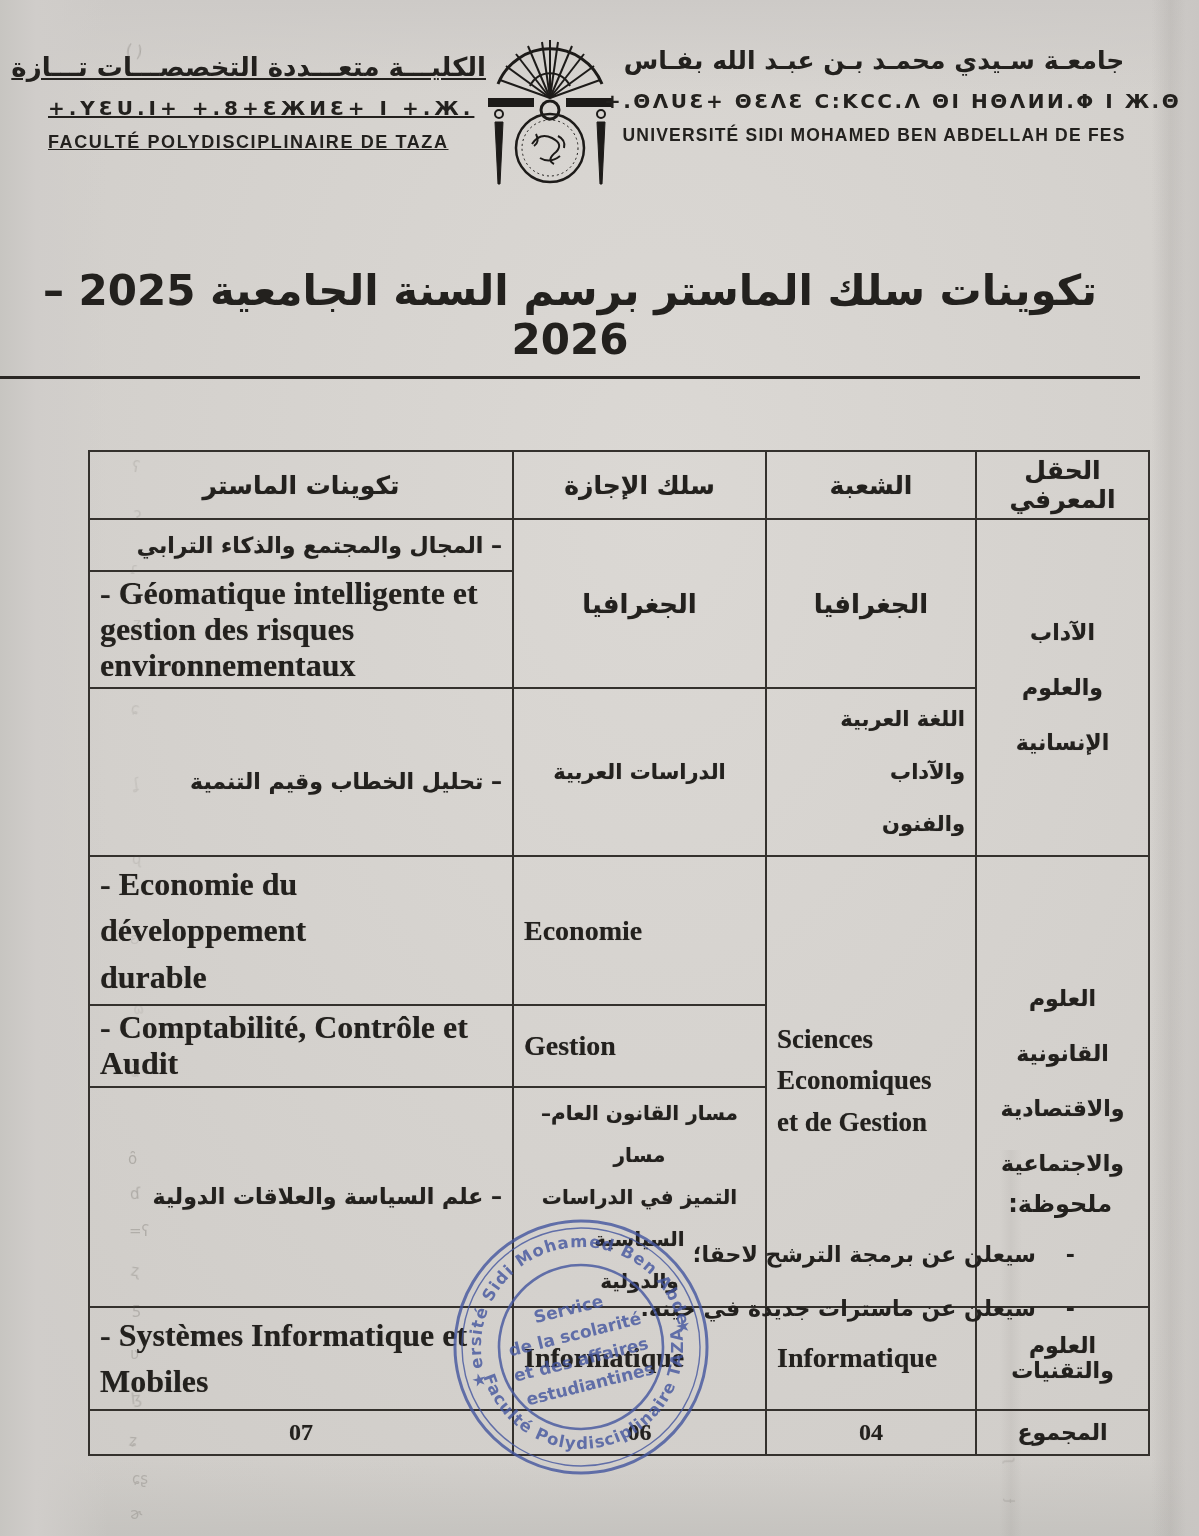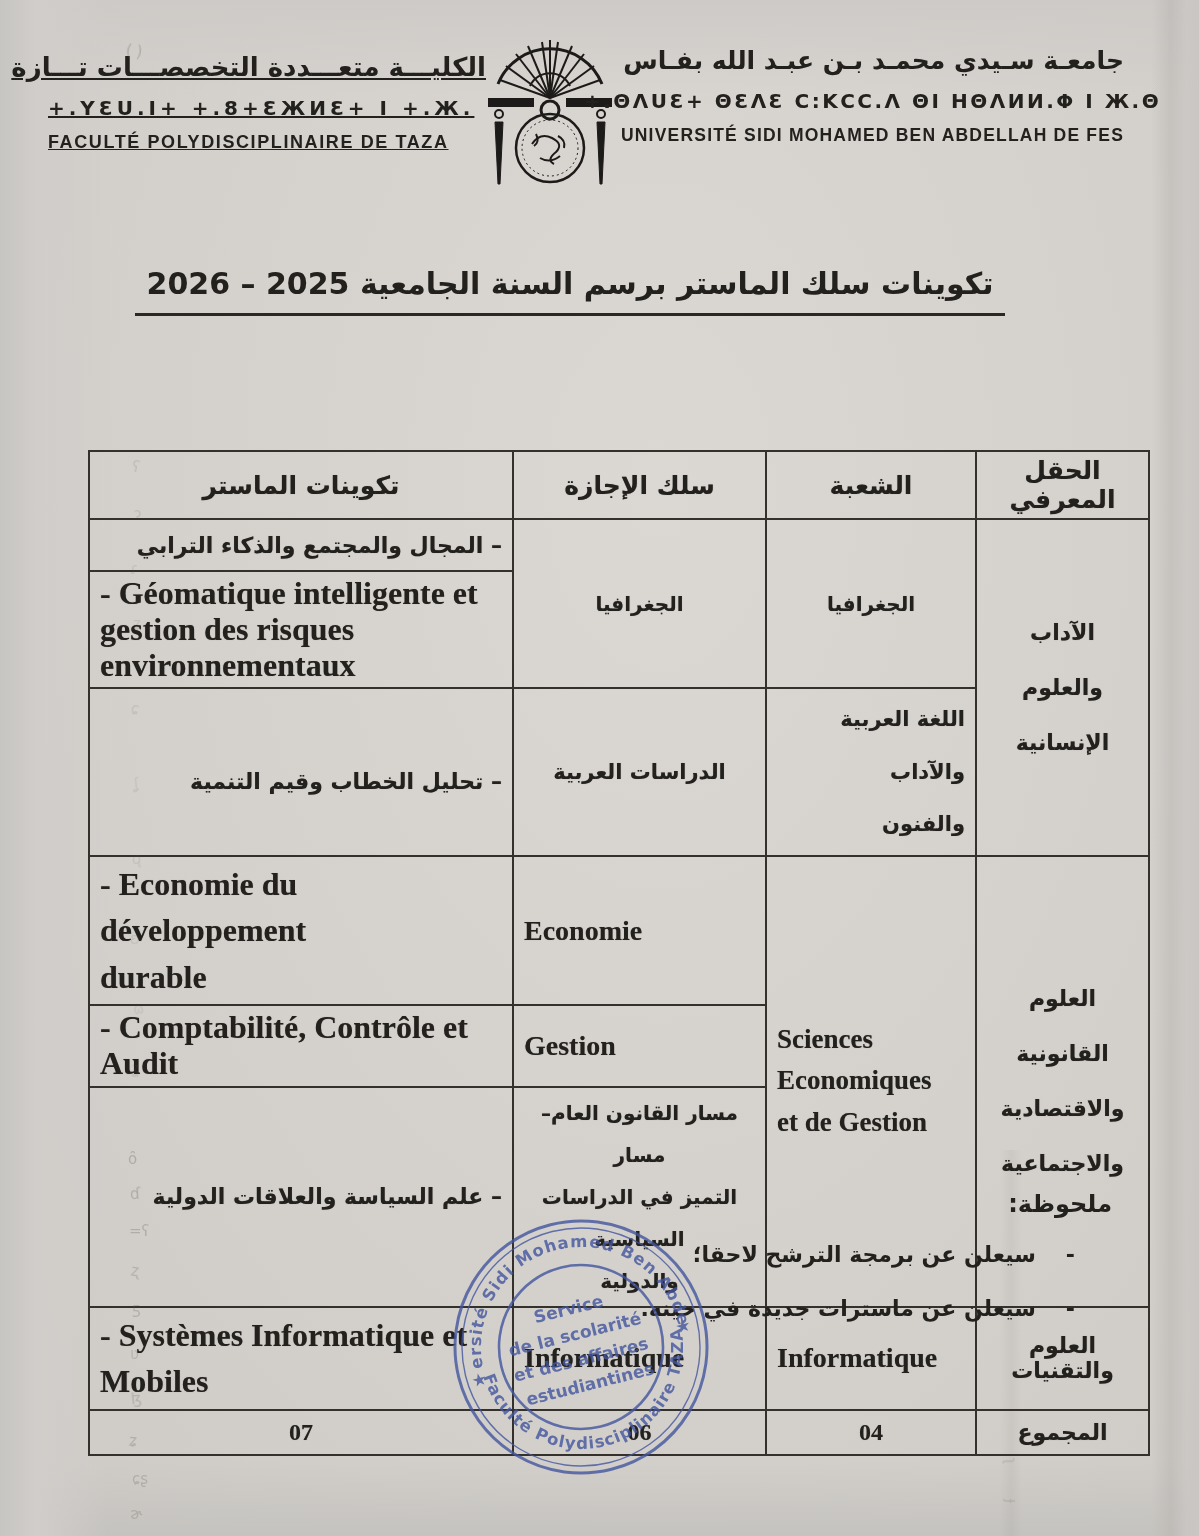--- a/index.html
+++ b/index.html
@@ -20,34 +20,34 @@
     position:absolute;top:0;height:1536px;width:34px;left:1152px;
     background:linear-gradient(90deg,rgba(0,0,0,0) 0,rgba(110,105,100,0.10) 55%,rgba(0,0,0,0) 100%);
   }
   .crease2{
     position:absolute;top:1150px;height:386px;width:22px;left:1000px;
     background:linear-gradient(90deg,rgba(0,0,0,0) 0,rgba(110,105,100,0.08) 50%,rgba(0,0,0,0) 100%);
   }
 
   
   .header-left{position:absolute;left:48px;top:52px;width:438px;text-align:left;text-decoration:underline;}
-  .header-right{position:absolute;left:584px;top:46px;width:540px;text-align:right;}
+  .header-right{position:absolute;left:604px;top:46px;width:540px;text-align:center;}
   .hdr-ar{font-size:26px;font-weight:bold;direction:rtl;white-space:nowrap;}
   .hdr-tif{font-size:20px;font-weight:bold;letter-spacing:4px;margin-top:14px;white-space:nowrap;}
   .hdr-lat{font-family:"Liberation Sans",sans-serif;font-size:18px;font-weight:bold;letter-spacing:1.6px;margin-top:12px;white-space:nowrap;}
   .header-right .hdr-ar{font-size:25px;}
   .header-right .hdr-tif{letter-spacing:2.5px;}
   .header-right .hdr-lat{font-size:17.5px;letter-spacing:1.2px;}
   .logo{position:absolute;left:486px;top:34px;}
 
   
   .title-wrap{position:absolute;left:0;top:266px;width:1140px;text-align:center;}
   .doc-title{
     display:inline-block;direction:rtl;
-    font-size:30px;font-weight:bold;
+    font-size:42px;font-weight:bold;
     padding:0 12px 12px 12px;
     border-bottom:3px solid #2a2724;
   }
 
   
   table.doc-table{
     position:absolute;left:88px;top:450px;width:1060px;
     direction:rtl;border-collapse:collapse;table-layout:fixed;
   }
   .doc-table th,.doc-table td{
@@ -59,21 +59,21 @@
   }
   .doc-table th{font-size:25px;font-weight:bold;text-align:center;}
   .ar{font-weight:bold;}
   .fr{
     font-family:"Liberation Serif",serif;font-weight:bold;
     direction:ltr;text-align:left;font-size:32px;line-height:1.2;
   }
   .topv{vertical-align:top;}
   .cell-field{font-size:22px;line-height:2.5;text-align:center;}
   .cell-field-single{font-size:22px;text-align:center;}
-  .cell-branch-geo,.cell-license-geo{font-size:20px;text-align:center;}
+  .cell-branch-geo,.cell-license-geo{font-size:26px;text-align:center;}
   .cell-branch-ar{font-size:21px;line-height:2.5;text-align:right;}
   .cell-license-ar{font-size:21px;text-align:center;padding-top:14px;}
   .cell-master-ar{font-size:22px;text-align:right;padding-left:14px;}
   .cell-law-track{font-size:20px;line-height:2.1;text-align:center;font-weight:bold;}
   .cell-eco-branch{font-size:27px;line-height:1.55;}
   .cell-lic-fr{font-size:28px;padding-top:8px;}
   .cell-info{font-size:28px;}
   .num{font-family:"Liberation Serif",serif;font-weight:bold;font-size:24px;text-align:center;direction:ltr;}
   .lh-tight{line-height:1.12;}
   .lh-med{line-height:1.45;}

